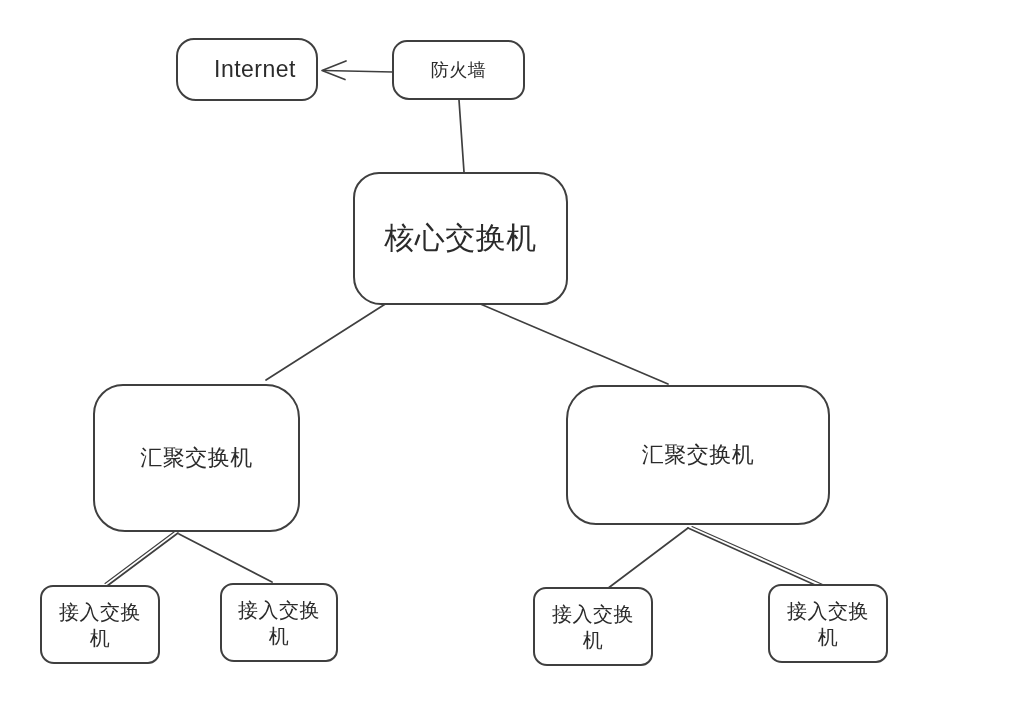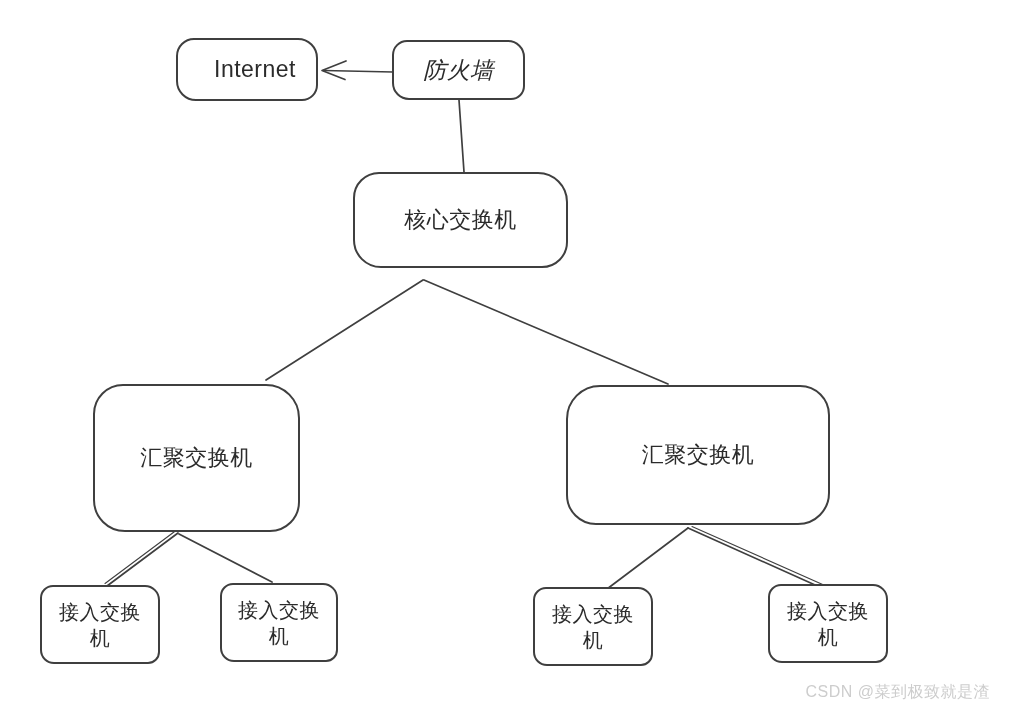--- a/index.html
+++ b/index.html
@@ -30,22 +30,22 @@
     display: flex;
     align-items: center;
     justify-content: center;
     text-align: center;
     background: var(--bg);
     border: 2px solid var(--stroke);
     color: var(--text);
     letter-spacing: 0.5px;
   }
   .node-internet  { left: 176px; top: 38px;  width: 142px; height: 63px;  font-size: 23px; border-radius: 18px 20px 16px 20px; padding-left: 16px; }
-  .node-firewall  { left: 392px; top: 40px;  width: 133px; height: 60px;  font-size: 23px; border-radius: 15px 17px 14px 17px; font-style: italic; }
-  .node-core      { left: 353px; top: 172px; width: 215px; height: 96px; font-size: 22px; border-radius: 26px 30px 26px 28px; }
+  .node-firewall  { left: 392px; top: 40px;  width: 133px; height: 60px;  font-size: 18px; border-radius: 15px 17px 14px 17px; }
+  .node-core      { left: 353px; top: 172px; width: 215px; height: 133px; font-size: 30px; border-radius: 26px 30px 26px 28px; }
   .node-agg-left  { left: 93px;  top: 384px; width: 207px; height: 148px; font-size: 22px; border-radius: 30px 34px 30px 32px; }
   .node-agg-right { left: 566px; top: 385px; width: 264px; height: 140px; font-size: 22px; border-radius: 34px 30px 32px 30px; }
   .node-access    { width: 120px; height: 79px; font-size: 20px; line-height: 26px; border-radius: 13px 15px 12px 14px; }
   .node-access .wrap { display: inline-block; width: 92px; }
   .node-access-1  { left: 40px;  top: 585px; }
   .node-access-2  { left: 220px; top: 583px; width: 118px; }
   .node-access-3  { left: 533px; top: 587px; }
   .node-access-4  { left: 768px; top: 584px; }
   .watermark {
     position: absolute;
@@ -109,15 +109,14 @@
   </div>
 
   <div class="node node-access node-access-3">
     <span class="wrap">接入交换机</span>
   </div>
 
   <div class="node node-access node-access-4">
     <span class="wrap">接入交换机</span>
   </div>
 
-  <div class="watermark">CSDN @菜到极致就是渣</div>
 
 </div>
 
 </body></html>

